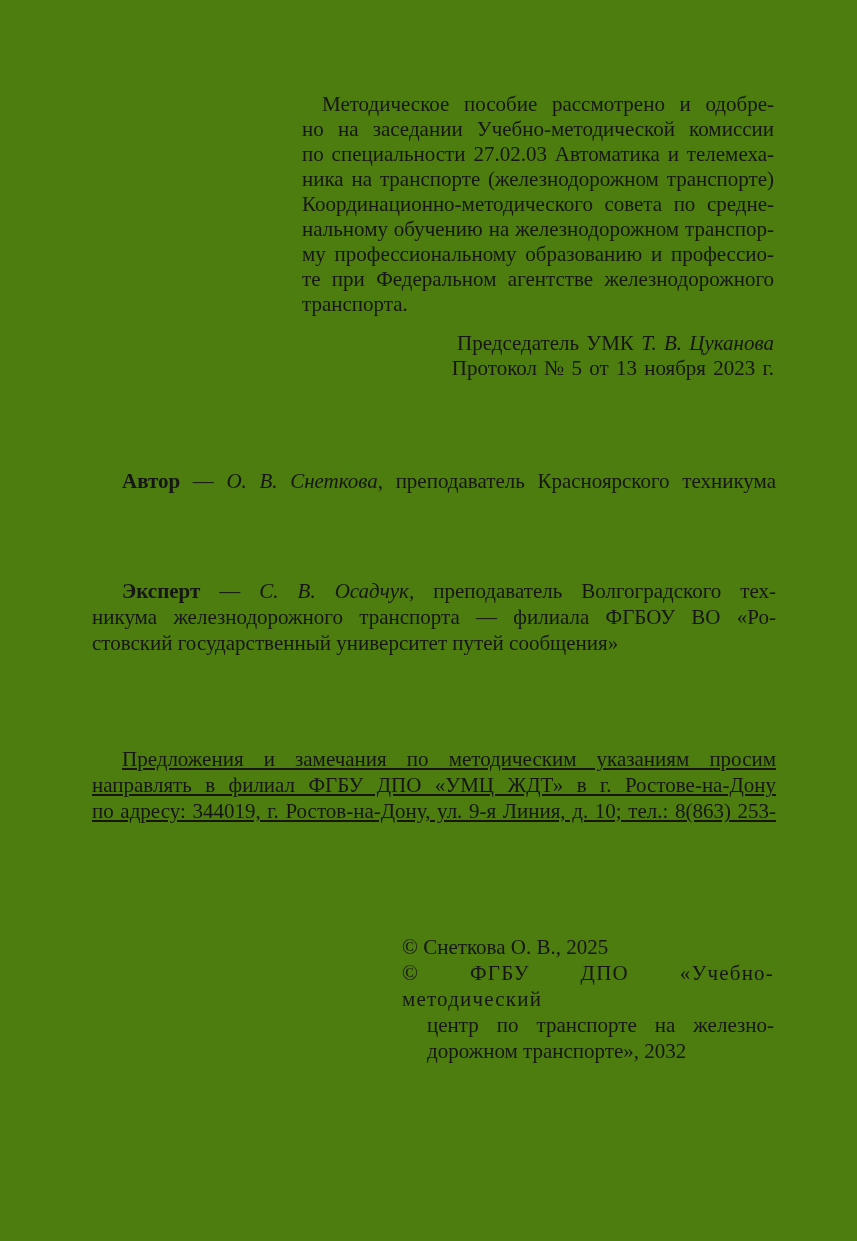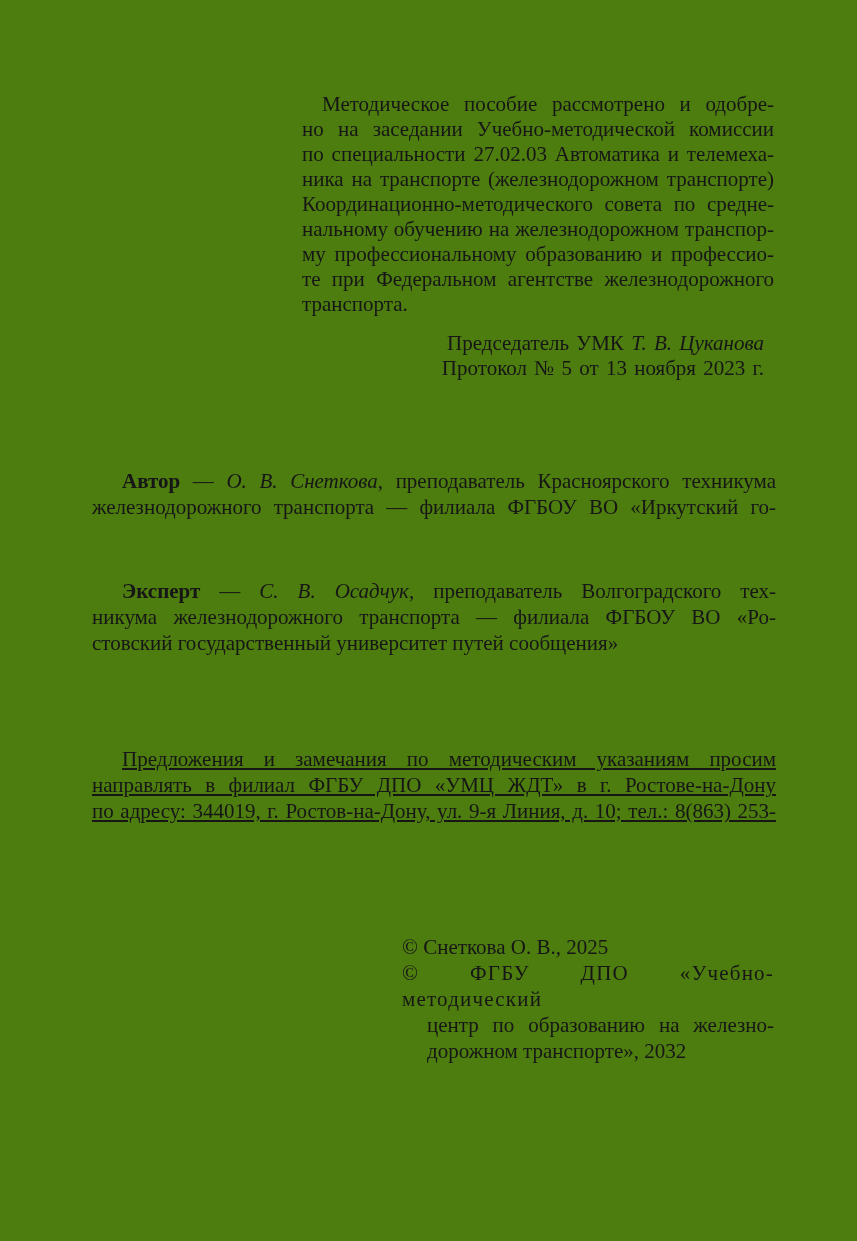--- a/index.html
+++ b/index.html
@@ -16,21 +16,21 @@
   .line { text-align: justify; text-align-last: justify; }
   .line-left { text-align: left; text-align-last: left; }
   .ind20 { text-indent: 20px; }
   .ind30 { text-indent: 30px; }
   .hang { padding-left: 25px; }
 
   .b { font-weight: bold; }
   .i { font-style: italic; }
 
   #approval   { left: 302px; top: 92px;  width: 472px; line-height: 25px; }
-  #signature  { left: 292px; top: 331px; width: 472px; line-height: 25px; text-align: right; }
+  #signature  { left: 302px; top: 331px; width: 472px; line-height: 25px; text-align: right; }
   #signature .sig-line { text-align: right; word-spacing: 2px; }
   #author     { left: 92px;  top: 468px; width: 684px; line-height: 26px; }
   #expert     { left: 92px;  top: 578px; width: 684px; line-height: 26px; }
   #feedback   { left: 92px;  top: 746px; width: 684px; line-height: 26px; text-decoration: underline; }
   #copyright  { left: 402px; top: 934px; width: 372px; line-height: 26px; }
   .ls { letter-spacing: 1.2px; }
 </style>
 </head>
 <body>
 
@@ -48,35 +48,34 @@
     <div class="line-left">транспорта.</div>
   </div>
 
   <div class="blk" id="signature">
     <div class="sig-line"><span>Председатель УМК</span> <span class="i">Т. В. Цуканова</span></div>
     <div class="sig-line">Протокол № 5 от 13 ноября 2023 г.</div>
   </div>
 
   <div class="blk" id="author">
     <div class="line ind30"><span class="b">Автор</span> <span>—</span> <span class="i">О. В. Снеткова</span><span>, преподаватель Красноярского техникума</span></div>
-    <div class="line">железнодорожного транспорта — филиала ФГБОУ ВО «Иркутский го-</div>
   </div>
 
   <div class="blk" id="expert">
     <div class="line ind30"><span class="b">Эксперт</span> <span>—</span> <span class="i">С. В. Осадчук</span><span>, преподаватель Волгоградского тех-</span></div>
     <div class="line">никума железнодорожного транспорта — филиала ФГБОУ ВО «Ро-</div>
     <div class="line-left">стовский государственный университет путей сообщения»</div>
   </div>
 
   <div class="blk" id="feedback">
     <div class="line ind30">Предложения и замечания по методическим указаниям просим</div>
     <div class="line">направлять в филиал ФГБУ ДПО «УМЦ ЖДТ» в г. Ростове-на-Дону</div>
     <div class="line">по адресу: 344019, г. Ростов-на-Дону, ул. 9-я Линия, д. 10; тел.: 8(863) 253-</div>
   </div>
 
   <div class="blk" id="copyright">
     <div class="line-left">© Снеткова О. В., 2025</div>
     <div class="line ls">© ФГБУ ДПО «Учебно-методический</div>
-    <div class="line hang">центр по образованию на железно-</div>
+    <div class="line hang">центр по транспорте на железно-</div>
     <div class="line-left hang">дорожном транспорте», 2032</div>
   </div>
 
 </div>
 
 </body></html>

